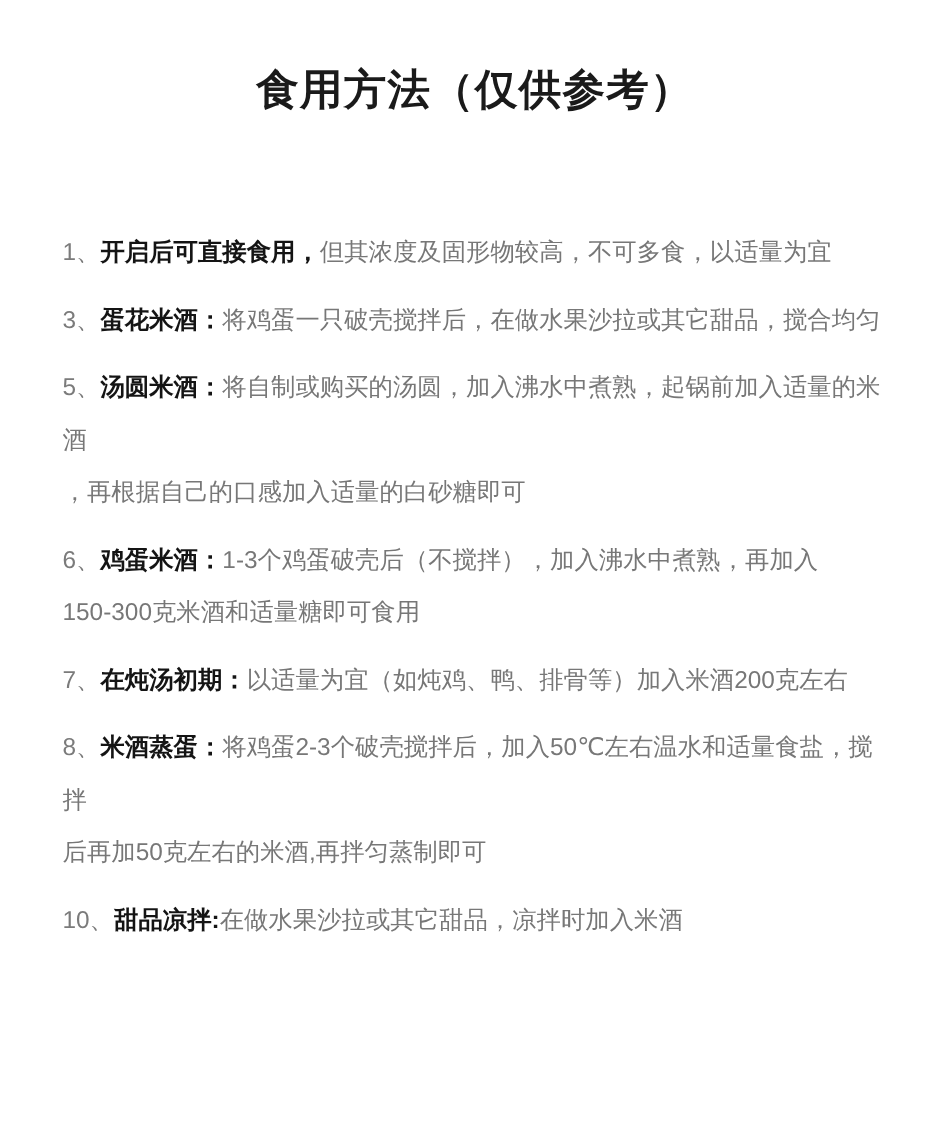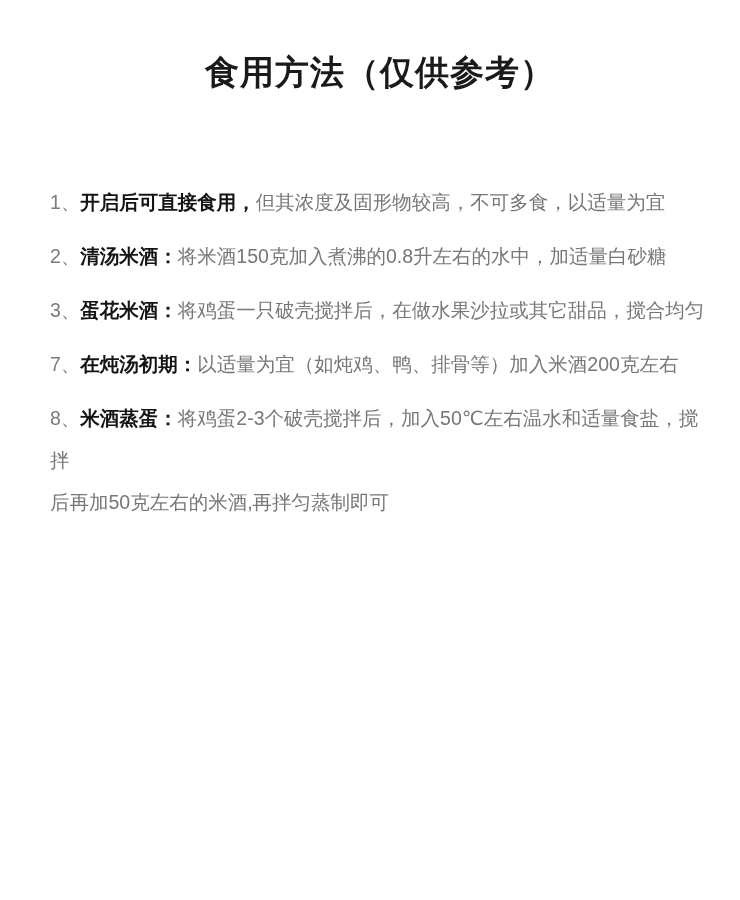--- a/index.html
+++ b/index.html
@@ -56,26 +56,28 @@
   }
 </style>
 </head>
 <body>
 
 <div class="page">
   <h1 class="title">食用方法（仅供参考）</h1>
   <div class="list" id="usage-list">
   <p class="item"><span class="num">1、</span><b class="label">开启后可直接食用，</b><span class="body">但其浓度及固形物较高，不可多食，以适量为宜</span></p>
 
-  <p class="item"><span class="num">2、</span><b class="label">清汤米酒：</b><span class="body">将米酒150克加入煮沸的0.8升左右的水中，加适量白砂糖</span></p>
 
   <p class="item"><span class="num">3、</span><b class="label">蛋花米酒：</b><span class="body">将鸡蛋一只破壳搅拌后，在做水果沙拉或其它甜品，搅合均匀</span></p>
 
 
+  <p class="item"><span class="num">5、</span><b class="label">汤圆米酒：</b><span class="body">将自制或购买的汤圆，加入沸水中煮熟，起锅前加入适量的米酒<br>，再根据自己的口感加入适量的白砂糖即可</span></p>
 
+  <p class="item"><span class="num">6、</span><b class="label">鸡蛋米酒：</b><span class="body">1-3个鸡蛋破壳后（不搅拌），加入沸水中煮熟，再加入<br>150-300克米酒和适量糖即可食用</span></p>
 
   <p class="item"><span class="num">7、</span><b class="label">在炖汤初期：</b><span class="body">以适量为宜（如炖鸡、鸭、排骨等）加入米酒200克左右</span></p>
 
   <p class="item"><span class="num">8、</span><b class="label">米酒蒸蛋：</b><span class="body">将鸡蛋2-3个破壳搅拌后，加入50℃左右温水和适量食盐，搅拌<br>后再加50克左右的米酒,再拌匀蒸制即可</span></p>
 
 
+  <p class="item"><span class="num">10、</span><b class="label">甜品凉拌:</b><span class="body">在做水果沙拉或其它甜品，凉拌时加入米酒</span></p>
 </div>
 </div>
 
 </body></html>

